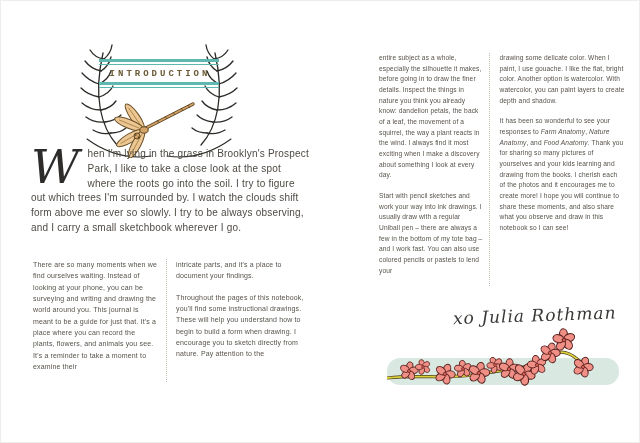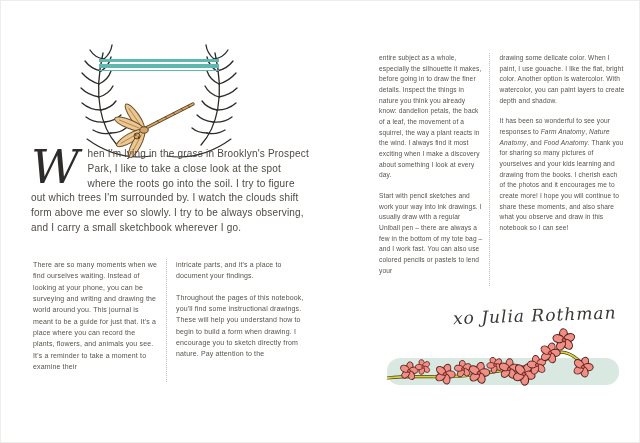--- a/index.html
+++ b/index.html
@@ -95,20 +95,21 @@
           </g>
 
           <path d="M34,100 C56,116 78,120 98,117" stroke-width="1.1"></path>
           <path d="M178,100 C156,116 134,120 114,117" stroke-width="1.1"></path>
         </g>
       </svg>
 
       <div class="banner">
         <div class="rule-a"></div>
         <div class="rule-b"></div>
+        <div class="banner-title">INTRODUCTION</div>
         <div class="rule-a"></div>
         <div class="rule-b"></div>
       </div>
 
       <svg class="dragonfly" width="92" height="64" viewBox="0 0 92 64">
 
         <path d="M33,34 L80,10" stroke="#5a4322" stroke-width="3.4" stroke-linecap="round" fill="none"></path>
         <path d="M33,34 L80,10" stroke="var(--tan)" stroke-width="1.8" stroke-linecap="round" fill="none"></path>
         <g stroke="#5a4322" stroke-width="0.8">
           <path d="M44,26 l2,3"></path>

